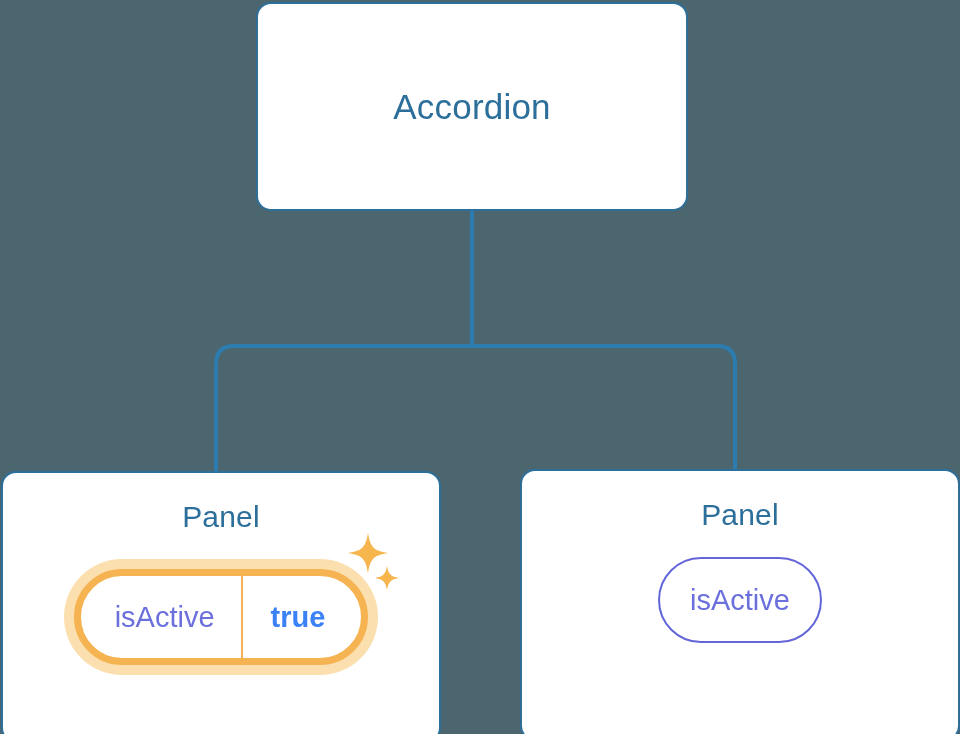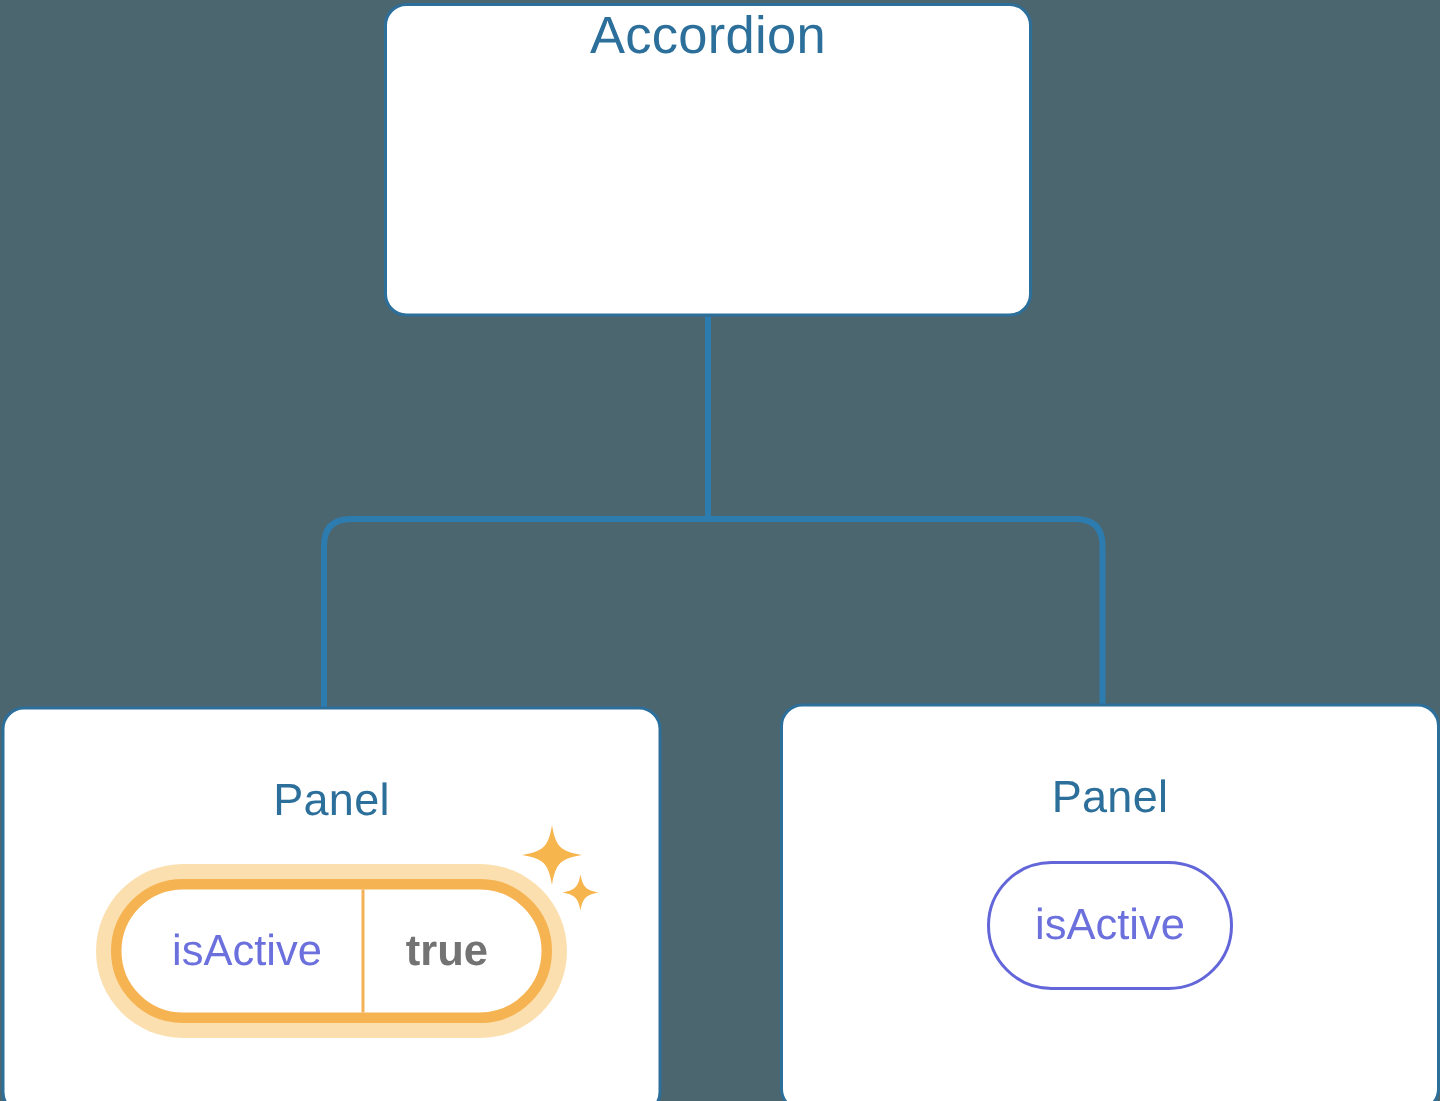--- a/index.html
+++ b/index.html
@@ -37,20 +37,21 @@
     border-radius: 15px;
     box-sizing: border-box;
   }
 
   .node-root {
     left: 256px;
     top: 2px;
     width: 432px;
     height: 209px;
     display: flex;
+    align-items: center;
     justify-content: center;
   }
   .node-root .node-title {
     font-size: 35px;
     color: #2c6f9b;
     letter-spacing: 0.2px;
   }
 
   .node-panel {
     width: 440px;
@@ -64,21 +65,21 @@
     height: 272px;
   }
   .node-panel-right {
     left: 520px;
     top: 469px;
     height: 272px;
   }
   .node-panel .node-title {
     font-size: 30px;
     color: #2c6f9b;
-    margin-top: 44px;
+    margin-top: 27px;
     letter-spacing: 0.2px;
   }
 
   
   .pill-wrap {
     position: relative;
     margin-top: 25px;
   }
 
   .pill {
@@ -124,21 +125,21 @@
   }
   .pill-highlight {
     border: 7px solid #f6b352;
     height: 96px;
   }
   .pill-highlight .pill-key {
     color: #6b70dd;
     padding: 0 26px 0 34px;
   }
   .pill-highlight .pill-val {
-    color: #737373;
+    color: #3b82f6;
     font-weight: bold;
     border-left: 2px solid #f3b255;
     padding: 0 36px 0 28px;
   }
 
   
   .sparkles {
     position: absolute;
     pointer-events: none;
   }

